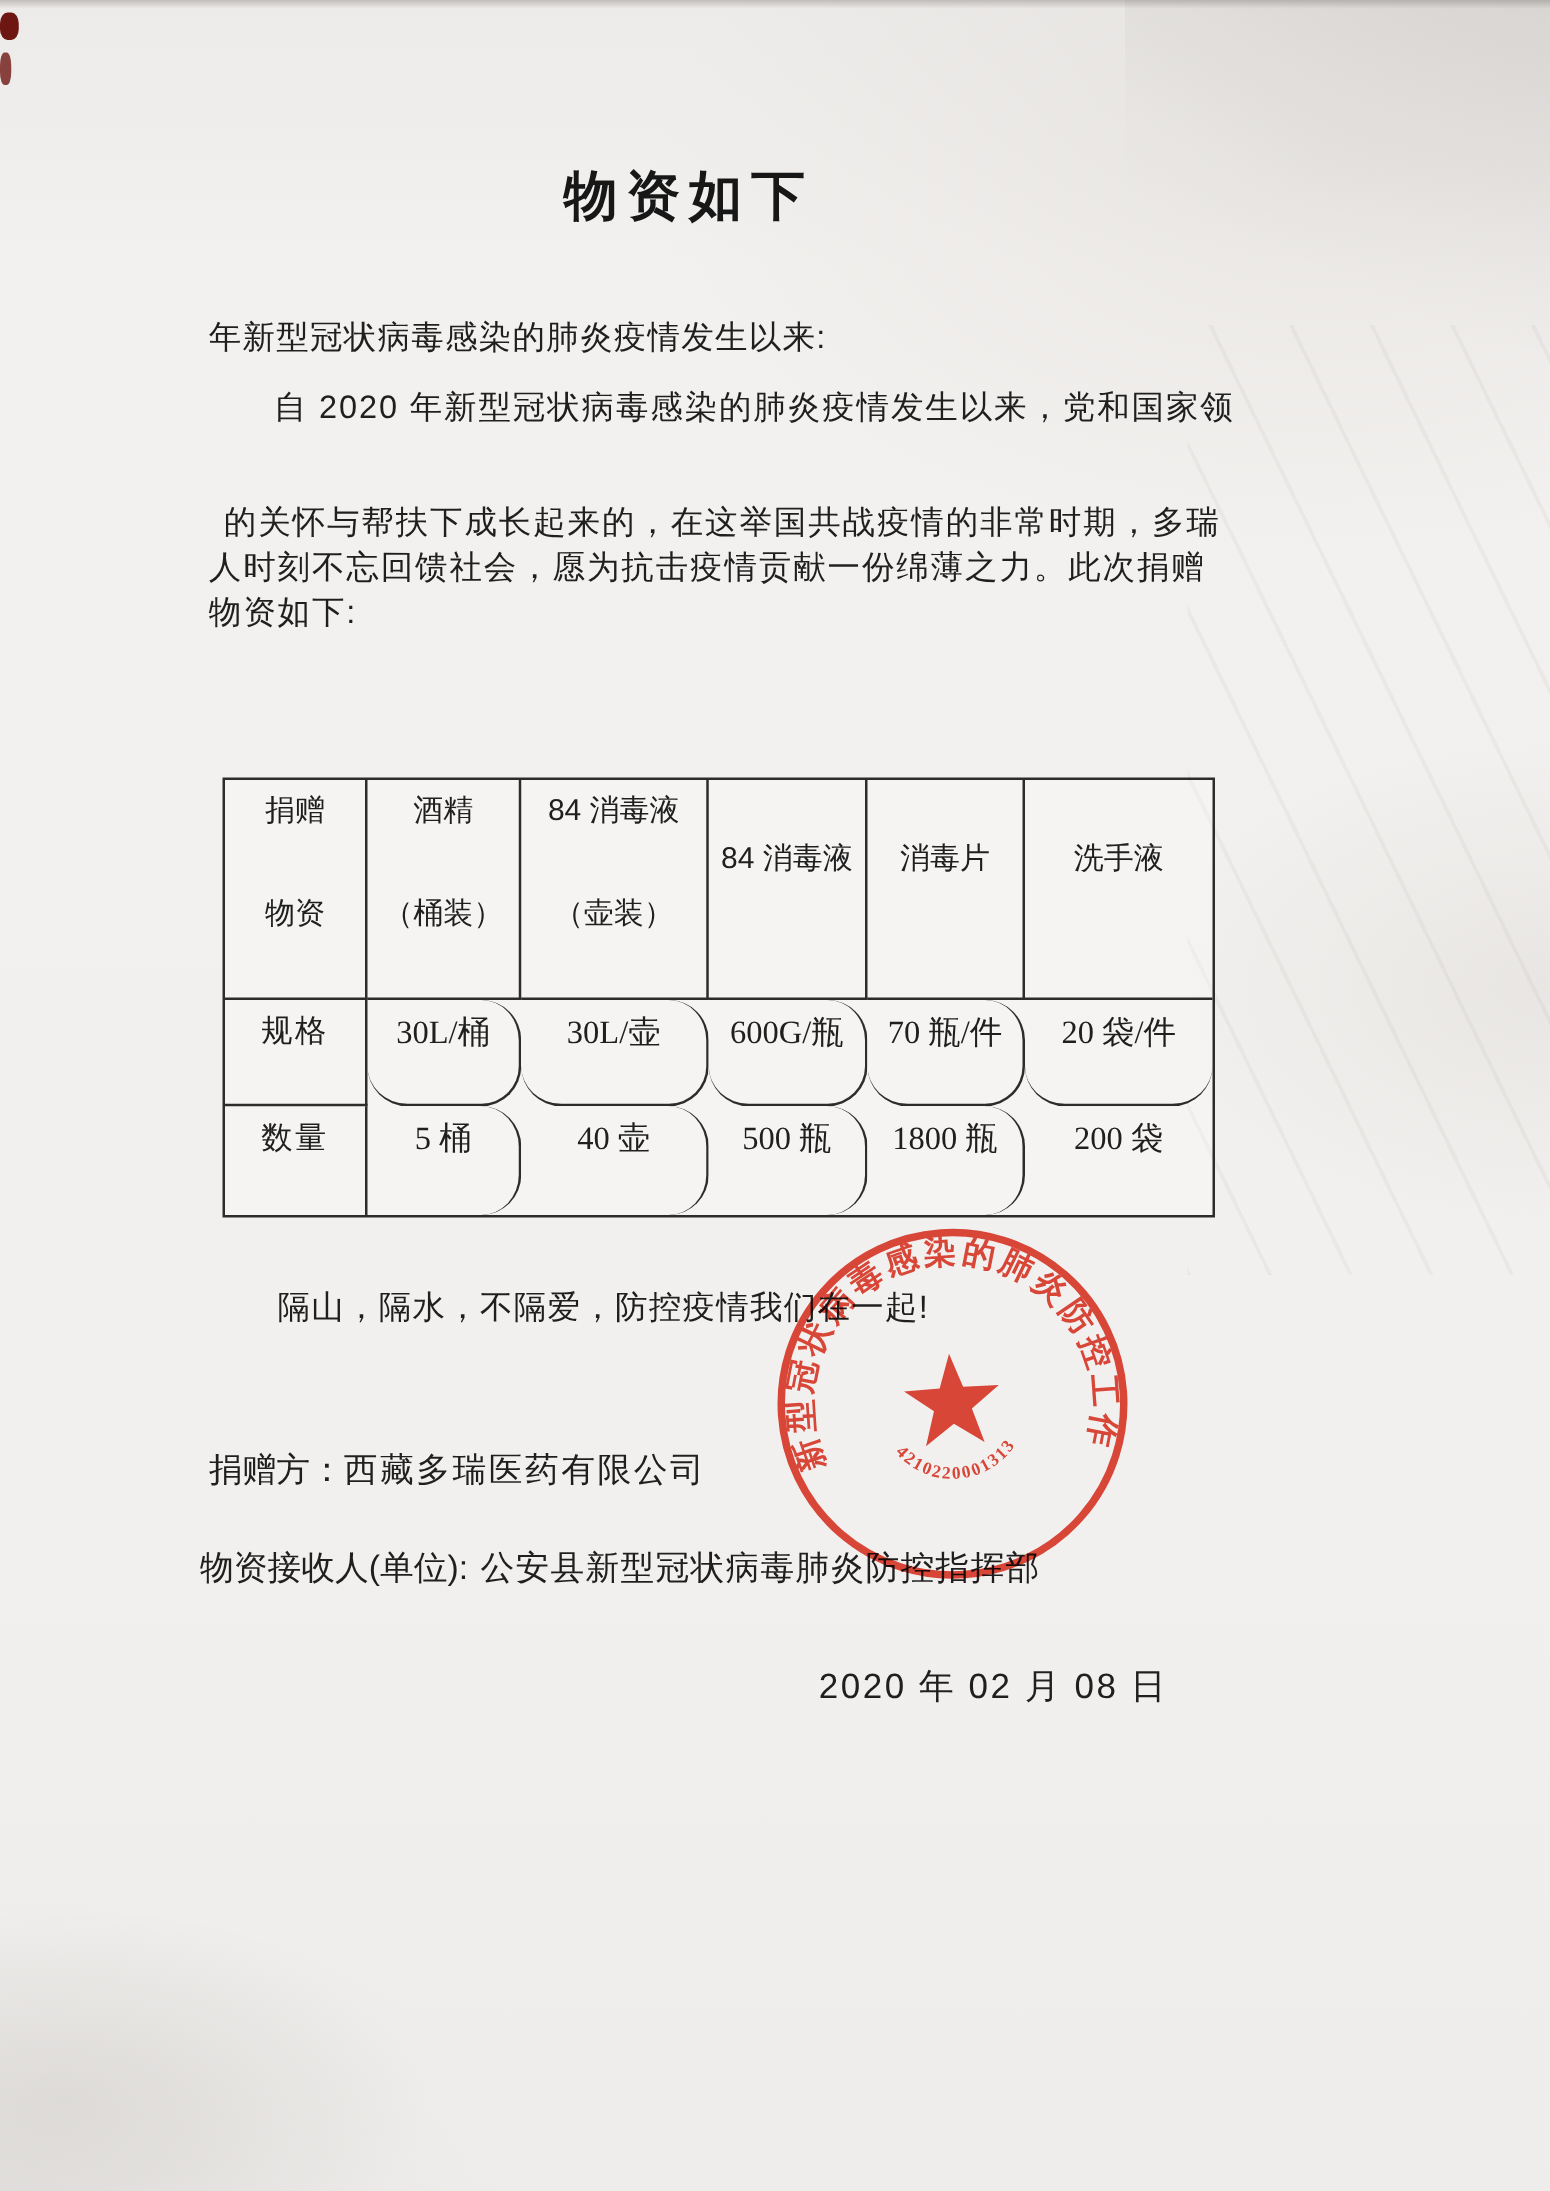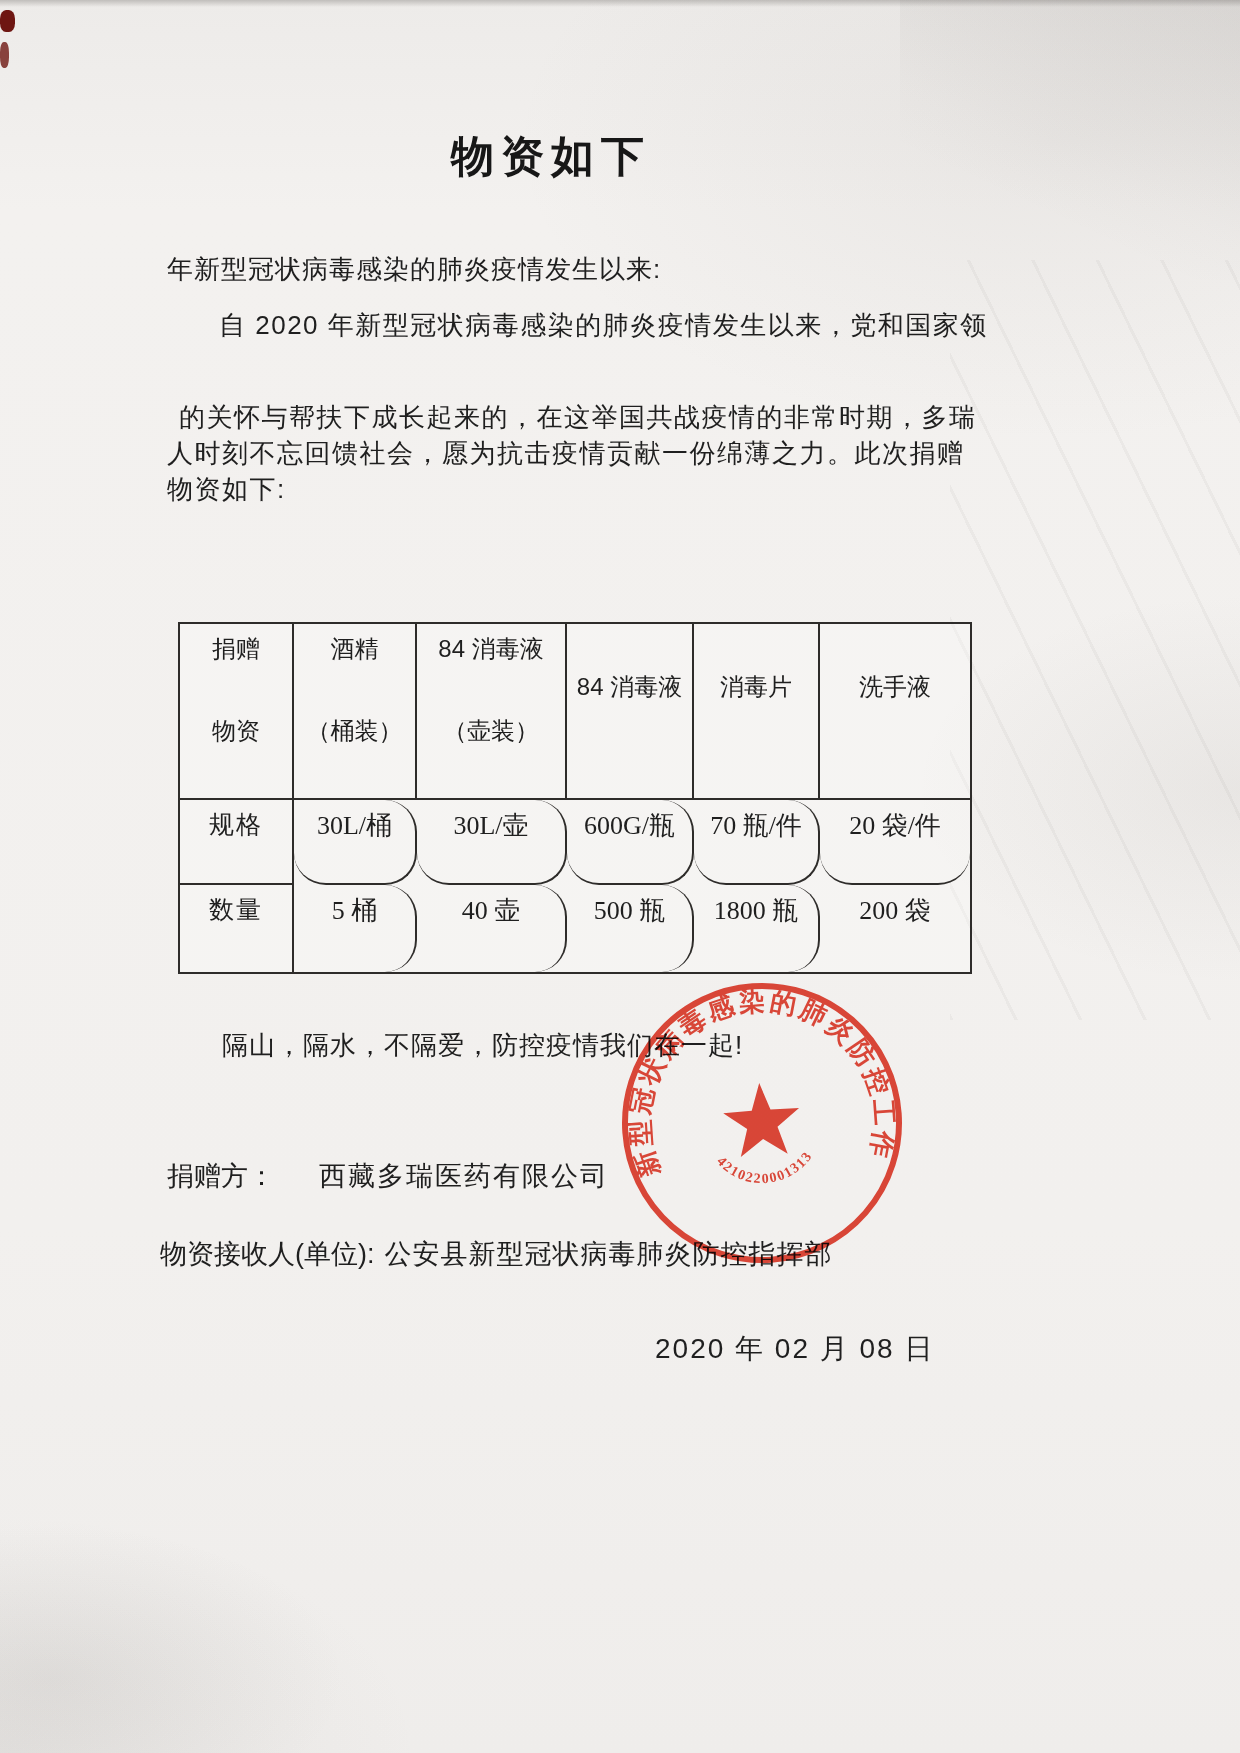--- a/index.html
+++ b/index.html
@@ -61,21 +61,21 @@
   .cell:nth-child(n+13){border-bottom:none;}
   .hc .hl1{margin-top:10px;line-height:30px;}
   .hc .hl2{margin-top:52px;line-height:30px;}
   .hc.single .hl1{margin-top:48px;}
   .label-cell{padding-top:8px;font-size:25px;letter-spacing:2px;}
   .value-cell{padding-top:8px;font-size:26px;font-family:"Liberation Serif","DejaVu Serif",serif;border-radius:32px;}
 
   .slogan{position:absolute;left:222px;top:1028px;font-size:26px;letter-spacing:1px;}
 
   .donor-line{position:absolute;left:167px;top:1158px;font-size:27px;display:flex;}
-  .donor-line .val{margin-left:44px;letter-spacing:2px;}
+  .donor-line .val{letter-spacing:2px;}
   .receiver-line{position:absolute;left:160px;top:1236px;font-size:27px;display:flex;white-space:nowrap;}
   .receiver-line .val{margin-left:10px;letter-spacing:1px;}
 
   .date-line{position:absolute;left:655px;top:1330px;font-size:28px;letter-spacing:2px;}
 
   .stamp{
     position:absolute;left:617px;top:978px;
     mix-blend-mode:multiply;opacity:.92;
     transform:rotate(-4deg);
   }

